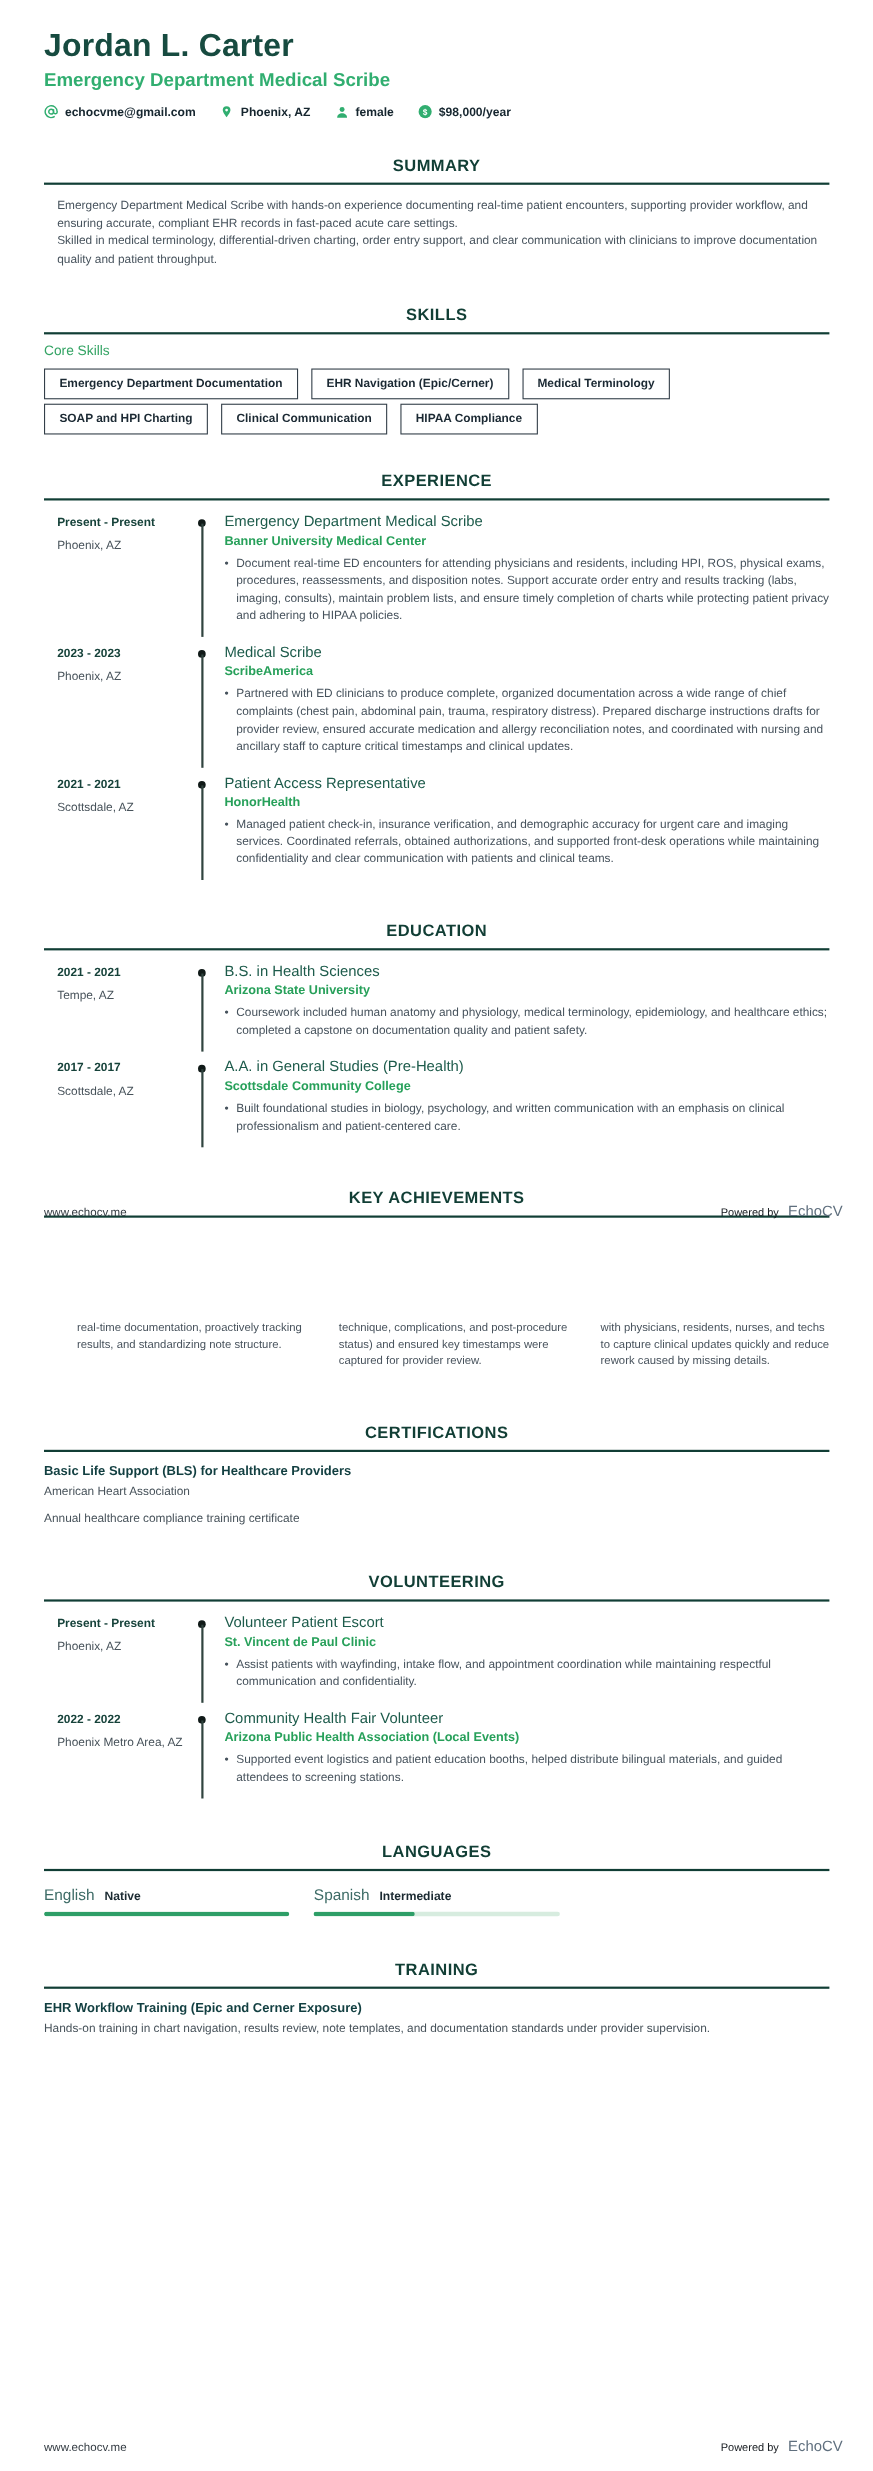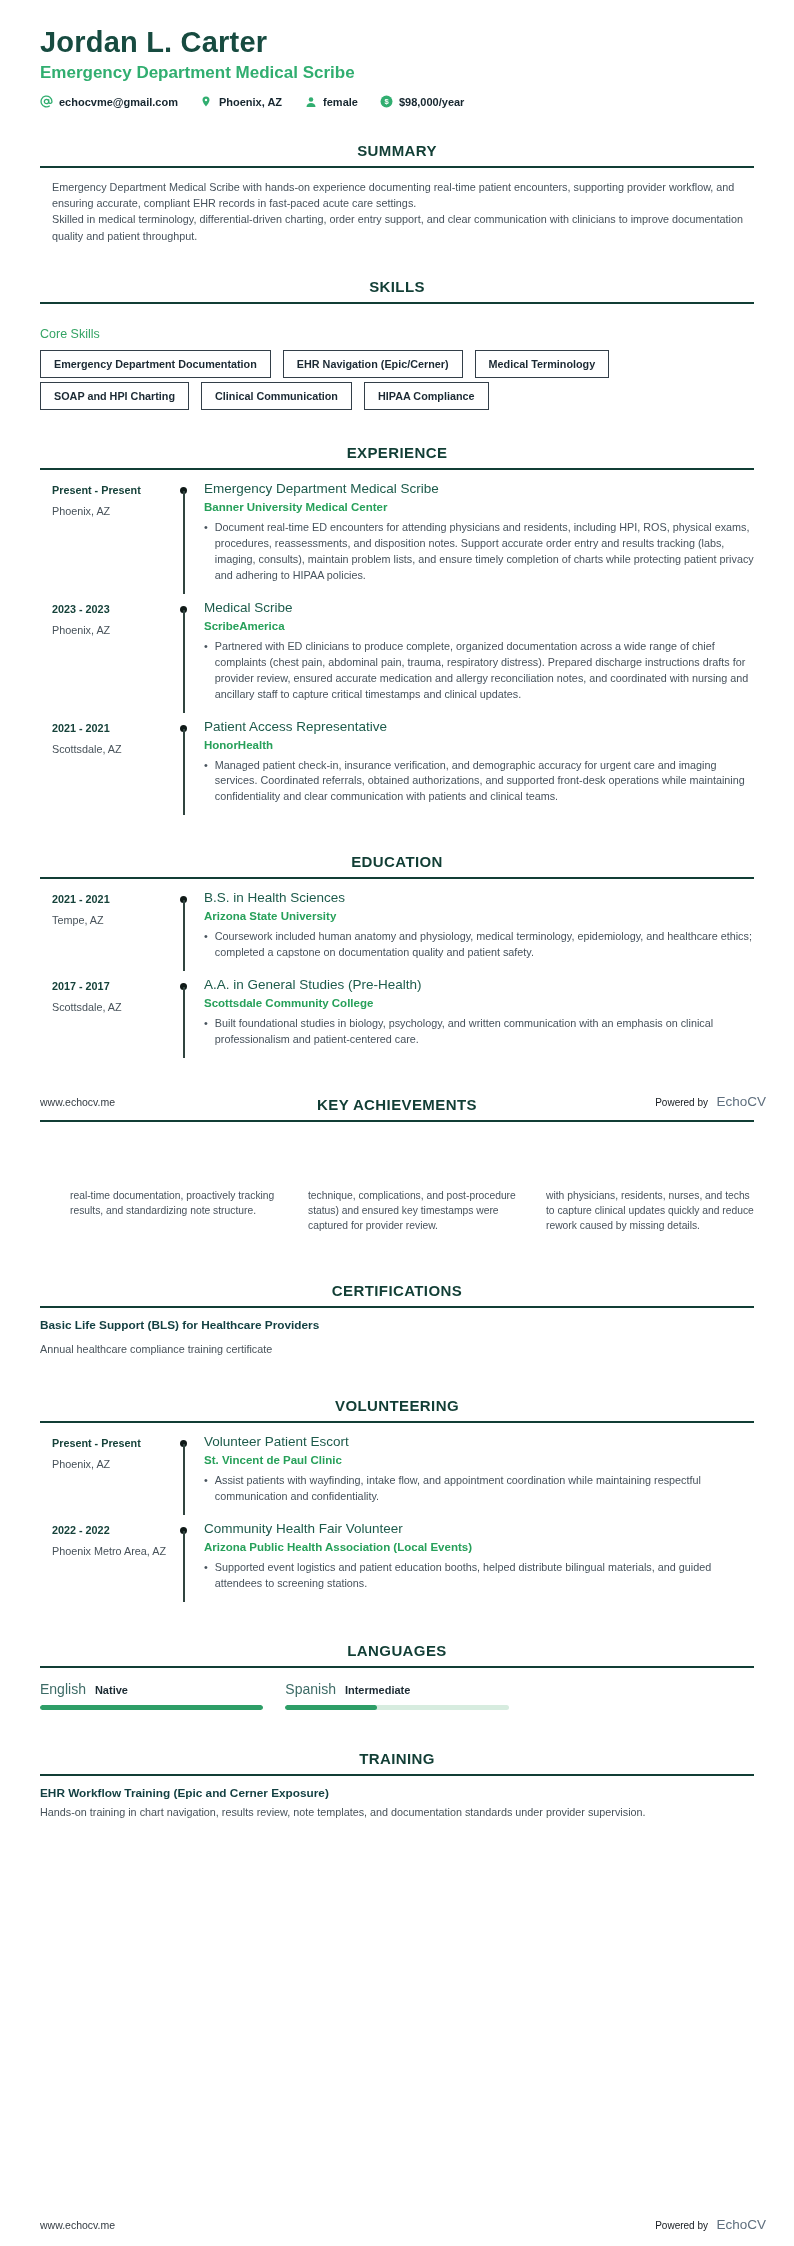--- a/index.html
+++ b/index.html
@@ -22,21 +22,21 @@
   
   .section { margin-top:34px; }
   .section-heading {
     font-size:15px; font-weight:bold; color:#113e35; letter-spacing:.4px;
     border-bottom:2px solid #113e35; padding-bottom:7px;text-align:center;
   }
   .section-body { margin-top:11px;margin-left:12px; }
   .para { font-size:10.8px; line-height:1.5; color:#46525c; }
 
   
-  .group-label { font-size:12.5px; color:#35a465; margin-top:23px; }
+  .group-label { font-size:12.5px; color:#35a465; margin-top:8px; }
   .chips { margin-top:9px; display:flex; flex-wrap:wrap; gap:4px 12px; }
   .chip {
     border:1.4px solid #333f49; padding:7px 13px; font-size:10.8px; font-weight:bold;
     color:#1b2933; background:#fff; white-space:nowrap;
   }
 
   
   .entry { display:grid; grid-template-columns:118px 34px 1fr; margin-top:2px; }
   .entry:first-child { margin-top:0; }
   .entry-meta { padding-top:3px; }
@@ -44,21 +44,21 @@
   .entry-loc { font-size:10.8px; color:#47525a; margin-top:9px; }
   .timeline { position:relative; }
   .timeline .dot { position:absolute; left:10px; top:6px; width:7px; height:7px; border-radius:50%; background:#101a18; }
   .timeline .line { position:absolute; left:13px; top:10px; bottom:4px; width:1.5px; background:#30443f; }
   .entry-content { padding-bottom:14px; }
   .entry-title { font-size:13.5px; color:#1d5b4b; }
   .entry-company { font-size:11.5px; font-weight:bold; color:#27a05a; margin-top:5px; }
   .entry-bullets { margin-top:7px; }
   .entry-bullets .bullet { display:flex; gap:7px; font-size:10.8px; line-height:1.48; color:#46525c; }
   .bullet .bmark { flex-shrink:0; }
-  .ach-cont-grid { display:grid; grid-template-columns:1fr 1fr 1fr; margin-top:40px; }
+  .ach-cont-grid { display:grid; grid-template-columns:1fr 1fr 1fr; margin-top:52px; }
   .ach-cont { padding-left:30px; font-size:10.3px; color:#47525c; line-height:1.45; }
 
   
   .cred { margin-top:10px; }
   .cred-title { font-size:11.8px; font-weight:bold; color:#123f41; }
   .cred-sub { font-size:10.8px; color:#47525a; margin-top:5px; line-height:1.45; }
 
   
   .lang-grid { display:grid; grid-template-columns:1fr 1fr 1fr; gap:22px; margin-top:13px; }
   .lang-head { display:flex; align-items:baseline; gap:9px; }
@@ -279,20 +279,21 @@
   <div class="ach-cont-grid">
     <div class="ach-cont">real-time documentation, proactively tracking results, and standardizing note structure.</div>
     <div class="ach-cont">technique, complications, and post-procedure status) and ensured key timestamps were captured for provider review.</div>
     <div class="ach-cont">with physicians, residents, nurses, and techs to capture clinical updates quickly and reduce rework caused by missing details.</div>
   </div>
 
   <div class="section" style="margin-top:48px">
     <div class="section-heading">CERTIFICATIONS</div>
     <div class="cred">
       <div class="cred-title">Basic Life Support (BLS) for Healthcare Providers</div>
+      <div class="cred-sub">American Heart Association</div>
     </div>
     <div class="cred">
       <div class="cred-sub">Annual healthcare compliance training certificate</div>
     </div>
   </div>
 
   <div class="section" style="margin-top:40px">
     <div class="section-heading">VOLUNTEERING</div>
     <div class="section-body">
 

